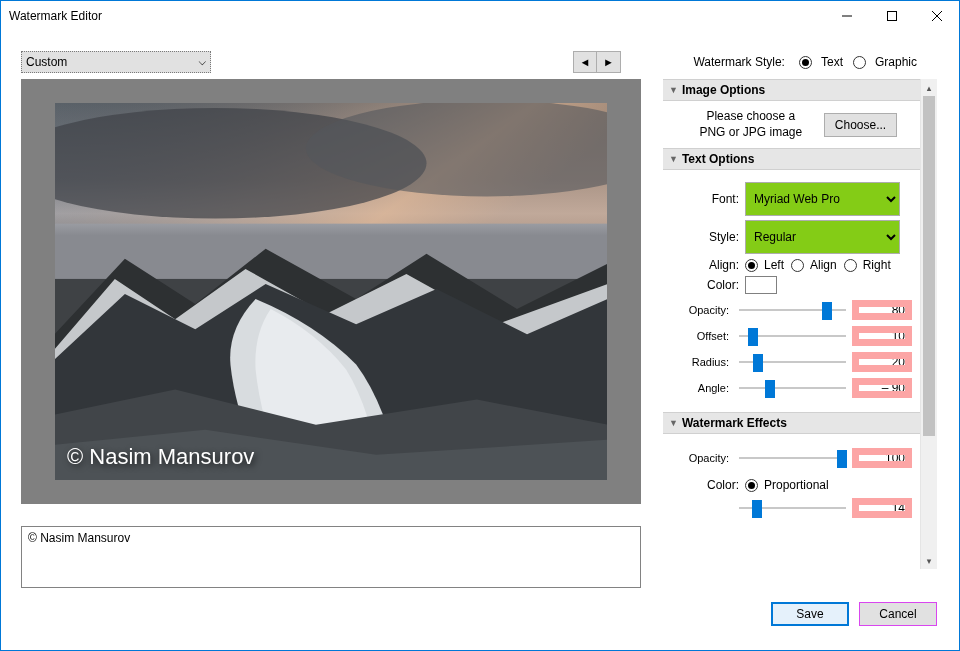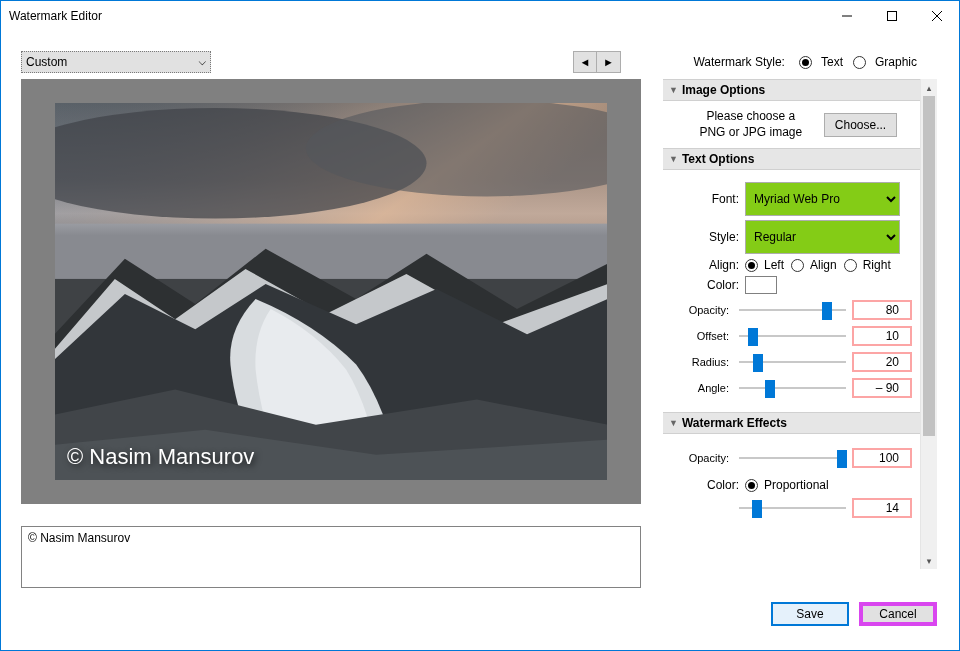--- a/index.html
+++ b/index.html
@@ -46,29 +46,29 @@
 .choose-row { display:flex; align-items:center; gap:8px;}
 .choose-text { width:130px; text-align:center; font-size:12px; line-height:1.3;}
 .choose-btn { height:24px; padding:0 10px; border:1px solid #adadad; background:#e1e1e1; font-size:12px;}
 .color-swatch { width:32px; height:18px; border:1px solid #808080; background:#fff;}
 
 .slider-row { display:flex; align-items:center; margin:6px 0; gap:6px;}
 .slider-row .slabel { width:62px; text-align:right; font-size:11px; padding-right:4px;}
 .slider-track { flex:1; height:20px; position:relative;}
 .slider-track .rail { position:absolute; left:0; right:0; top:9px; height:2px; background:#c8c8c8;}
 .slider-track .thumb { position:absolute; top:2px; width:10px; height:18px; background:#0078d7; }
-.num-box { width:60px; height:20px; border:2px solid #fca5a5; text-align:right; padding:0 11px; font-size:12px; background:#fff;}
+.num-box { width:60px; height:20px; border:7px solid #fca5a5; text-align:right; padding:0 0; font-size:12px; background:#fff;}
 
 .radio, .check { width:13px; height:13px; border:1px solid #333; display:inline-block; vertical-align:middle; margin-right:3px; position:relative;}
 .radio { border-radius:50%;}
 .radio.on::after { content:""; position:absolute; inset:2px; border-radius:50%; background:#000;}
 .check.on::after { content:"✓"; position:absolute; left:0; top:-3px; font-size:12px;}
 
 .footer { position:absolute; right:22px; bottom:24px; display:flex; gap:10px;}
-.footer button { width:78px; height:24px; border:4px solid #d946ef; background:#e1e1e1; font-size:12px;}
+.footer button { width:78px; height:24px; border:1px solid #d946ef; background:#e1e1e1; font-size:12px;}
 .footer button.primary { border:2px solid #0078d7; background:#e5f1fb;}
 </style>
 </head>
 <body>
 
 <div class="titlebar">
   <div class="title">Watermark Editor</div>
   <div class="win-btns">
     <div class="win-btn">
       <svg width="10" height="10">

